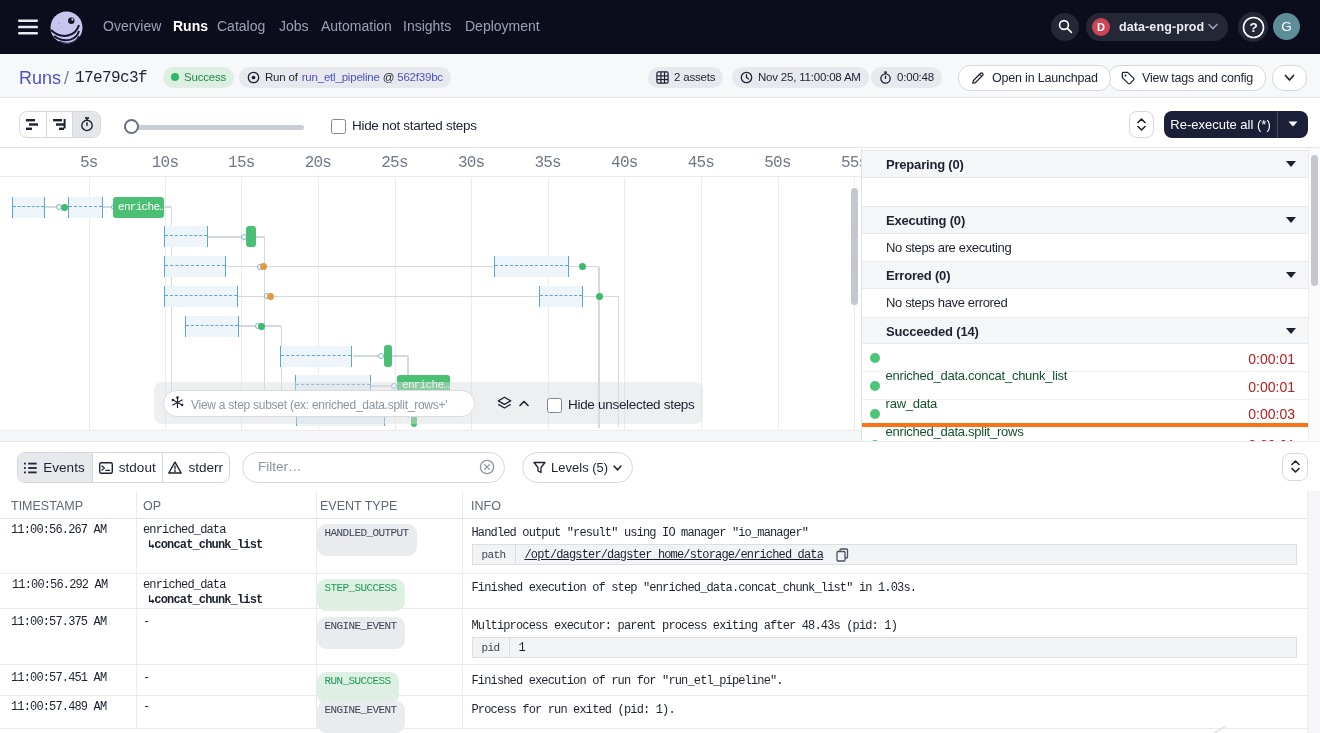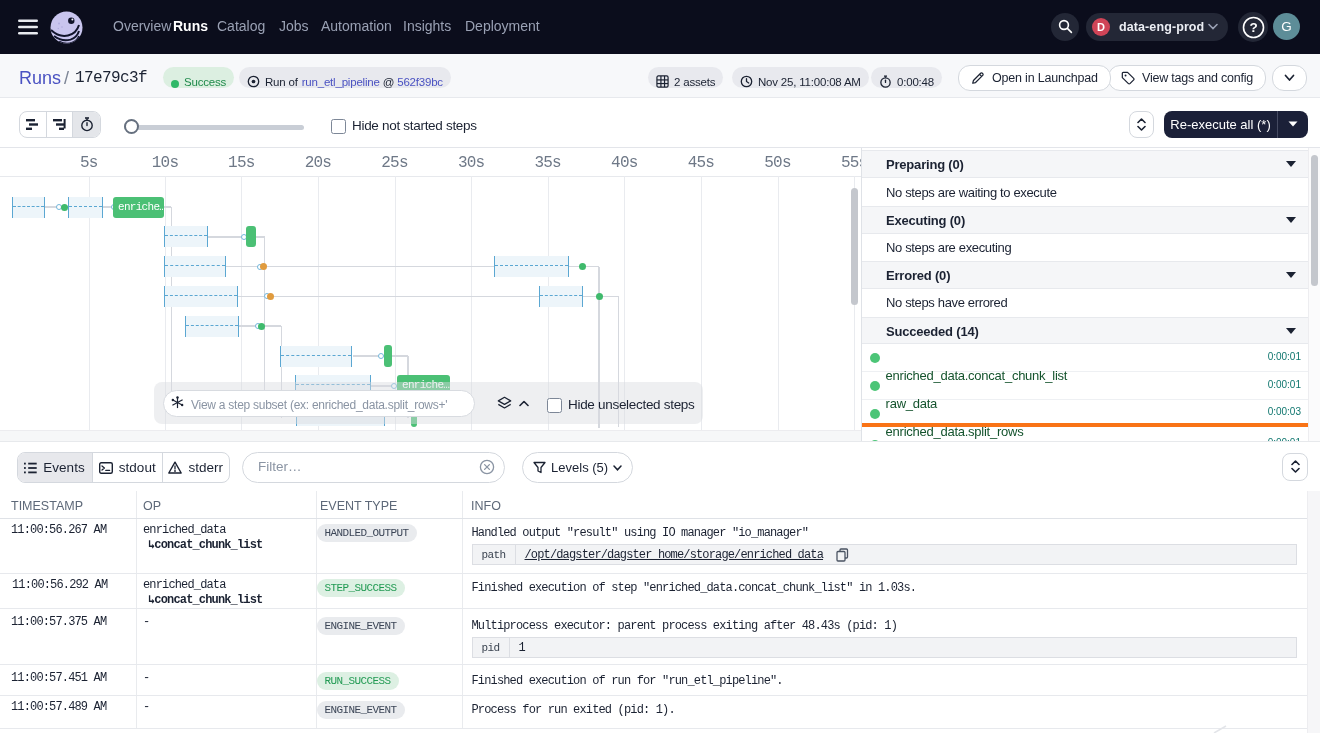--- a/index.html
+++ b/index.html
@@ -5,21 +5,21 @@
 * { margin:0; padding:0; box-sizing:border-box; }
 html,body { width:1320px; height:733px; overflow:hidden; background:#fff; }
 body { font-family:"Liberation Sans", sans-serif; position:relative; }
 .abs { position:absolute; }
 
 #nav { position:absolute; left:0; top:0; width:1320px; height:54px; background:#0b0d1c; }
 .navlink { position:absolute; top:18px; font-size:14px; color:#9aa1b4; white-space:nowrap; }
 .navlink.on { color:#fff; font-weight:bold; }
 
 #hdr { position:absolute; left:0; top:54px; width:1320px; height:43.5px; background:#f7f8fa; border-bottom:1px solid #e7e9ed; }
-.pill { position:absolute; top:12.5px; height:21px; border-radius:10.5px; background:#e8e9ee; display:flex; align-items:flex-end; font-size:11.5px; letter-spacing:-0.2px; color:#1b2232; padding:0 8px; gap:5px; white-space:nowrap; }
+.pill { position:absolute; top:12.5px; height:21px; border-radius:10.5px; background:#e8e9ee; display:flex; align-items:center; font-size:11.5px; letter-spacing:-0.2px; color:#1b2232; padding:0 8px; gap:5px; white-space:nowrap; }
 .blue { color:#4a52c2; }
 .btn { position:absolute; top:11px; height:26px; border:1px solid #d4d8de; border-radius:12px; background:#fff; display:flex; align-items:center; font-size:12.5px; letter-spacing:-0.2px; color:#1b2232; padding:0 12px; gap:7px; white-space:nowrap; }
 
 #gtb { position:absolute; left:0; top:98.5px; width:1320px; height:49.5px; background:#fff; border-bottom:1px solid #e3e5ea; }
 
 #split { position:absolute; left:0; top:148px; width:1320px; height:294.2px; background:#fff; overflow:hidden; border-bottom:1px solid #e7e9ec; }
 #gantt { position:absolute; left:0; top:0; width:861px; height:294.2px; overflow:hidden; }
 #rpanel { position:absolute; left:861px; top:0; width:459px; height:294.2px; border-left:1px solid #dfe2e7; background:#fff; overflow:hidden; }
 .grid { position:absolute; top:27.5px; width:1px; height:254px; background:#e9ebef; }
 .axlbl { position:absolute; top:6px; font-family:"Liberation Mono", monospace; font-size:16px; letter-spacing:-0.8px; color:#6e7887; transform:translateX(-50%); }
@@ -31,32 +31,32 @@
 .gbarlbl { position:absolute; background:#4bc075; border-radius:3px; color:#fff; font-family:"Liberation Mono", monospace; font-size:11px; letter-spacing:-0.7px; line-height:21px; padding-left:5px; overflow:hidden; white-space:nowrap; }
 .gcirc { position:absolute; width:6px; height:6px; border-radius:50%; border:1.5px solid #74b7db; background:#fff; }
 .dotg { position:absolute; width:7px; height:7px; border-radius:50%; background:#3fba6c; }
 .doto { position:absolute; width:7px; height:7px; border-radius:50%; background:#e09b3e; }
 
 .prow { position:absolute; left:0; width:446px; height:27.7px; }
 .phead { background:#f5f6f8; border-top:1px solid #e7e9ed; border-bottom:1px solid #e7e9ed; }
 .phead b { position:absolute; left:24px; top:6px; font-size:13px; letter-spacing:-0.2px; color:#1b2232; }
 .prow span.t { position:absolute; left:24px; top:6.5px; font-size:13px; letter-spacing:-0.35px; color:#1b2232; }
 .prow span.n { position:absolute; left:23.6px; top:24px; font-size:13px; letter-spacing:-0.25px; color:#14532d; }
-.prow span.d { position:absolute; right:7px; top:6.5px; font-size:10px; color:#0f766e; }
+.prow span.d { position:absolute; right:13px; top:6.5px; font-size:14px; color:#b91c1c; }
 .pdot { position:absolute; left:8px; top:9px; width:10px; height:10px; border-radius:50%; background:#4cc577; }
 .caret { position:absolute; right:12px; top:10px; width:0; height:0; border-left:5.5px solid transparent; border-right:5.5px solid transparent; border-top:6.5px solid #1b2232; }
 
 #ltb { position:absolute; left:0; top:443.2px; width:1320px; height:47.3px; background:#fff; }
 
 #ltable { position:absolute; left:0; top:490.5px; width:1320px; height:242.5px; background:#fff; }
 .mono { font-family:"Liberation Mono", monospace; font-size:12px; letter-spacing:-0.85px; color:#1b2232; white-space:pre; }
 .colhd { position:absolute; top:8px; font-size:12.5px; color:#5d6878; }
 .rowline { position:absolute; left:0; width:1307px; height:1px; background:#e7e9ed; }
 .colline { position:absolute; top:0; width:1px; height:237.5px; background:#e9ebee; }
-.epill { position:absolute; height:18px; border-radius:9px; background:#e9ebee; color:#3c4657; font-family:"Liberation Mono", monospace; font-size:11px; letter-spacing:-0.6px; line-height:18px; padding:0 8px; }
+.epill { position:absolute; height:32px; border-radius:9px; background:#e9ebee; color:#3c4657; font-family:"Liberation Mono", monospace; font-size:11px; letter-spacing:-0.6px; line-height:18px; padding:0 8px; }
 .epill.g { background:#ddf0e3; color:#219a53; }
 .kvbox { position:absolute; left:471.5px; width:825px; height:21px; background:#f2f3f5; border:1px solid #dcdee3; display:flex; align-items:center; }
 .kvbox .k { padding:0 9px; border-right:1px solid #dcdee3; height:100%; display:flex; align-items:center; font-family:"Liberation Mono", monospace; font-size:11px; letter-spacing:-0.6px; color:#39424f; }
 .kvbox .v { padding:0 9px; font-family:"Liberation Mono", monospace; font-size:12px; letter-spacing:-0.85px; color:#1b2232; }
 </style>
 </head>
 <body>
 <div id="nav">
 
   <svg class="abs" style="left:18px;top:19px" width="20" height="16" viewBox="0 0 20 16">
@@ -76,21 +76,21 @@
       <path d="M 1 19 Q 9 26.5 18 24.5 Q 26.5 22.5 29 14" stroke="#11142a" stroke-width="2" fill="none"></path>
       <path d="M 4 25 Q 12 31 20.5 28.6 Q 27 26.6 29 20" stroke="#11142a" stroke-width="2" fill="none"></path>
       <path d="M 9 30.5 Q 16 34.5 23 31.5 Q 27.5 29.5 29 25" stroke="#11142a" stroke-width="2" fill="none"></path>
     </g>
     <circle cx="21.3" cy="9.8" r="3.2" fill="#11142a"></circle>
     <circle cx="22.4" cy="8.6" r="1" fill="#f0eefb"></circle>
     <circle cx="9" cy="12.5" r="0.9" fill="#b0abe0"></circle>
     <circle cx="12" cy="16" r="0.8" fill="#b0abe0"></circle>
     <circle cx="8.3" cy="17.5" r="0.7" fill="#b0abe0"></circle>
   </svg>
-  <span class="navlink" style="left:113px">Overview</span>
+  <span class="navlink" style="left:103px">Overview</span>
   <span class="navlink on" style="left:173px">Runs</span>
   <span class="navlink" style="left:217px">Catalog</span>
   <span class="navlink" style="left:279px">Jobs</span>
   <span class="navlink" style="left:321px">Automation</span>
   <span class="navlink" style="left:403px">Insights</span>
   <span class="navlink" style="left:465px">Deployment</span>
 
   <div class="abs" style="left:1051px;top:13px;width:28px;height:28px;border-radius:50%;background:#232736"></div>
   <svg class="abs" style="left:1058px;top:19px" width="15" height="15" viewBox="0 0 15 15">
     <circle cx="6" cy="6" r="4.4" stroke="#fff" stroke-width="1.6" fill="none"></circle>
@@ -363,23 +363,20 @@
     <span class="abs" style="left:568px;top:248.5px;font-size:13.5px;letter-spacing:-0.3px;color:#1b2232;z-index:8;white-space:nowrap">Hide unselected steps</span>
     <div class="abs" style="left:0;top:282.2px;width:861px;height:12px;background:#f6f7f8;border-top:1px solid #ececef;z-index:9"></div>
 
     <div class="abs" style="left:850.5px;top:40px;width:7px;height:117px;border-radius:3.5px;background:#c4c7cd;z-index:9"></div>
   </div>
   <div id="rpanel">
     <div class="prow phead" style="top:2.45px">
         <b>Preparing (0)</b>
         <span class="caret"></span>
       </div>
-    <div class="prow" style="top:30.15px">
-        <span class="t">No steps are waiting to execute</span>
-      </div>
     <div class="prow phead" style="top:57.85px">
         <b>Executing (0)</b>
         <span class="caret"></span>
       </div>
     <div class="prow" style="top:85.55px">
         <span class="t">No steps are executing</span>
       </div>
     <div class="prow phead" style="top:113.25px">
         <b>Errored (0)</b>
         <span class="caret"></span>

